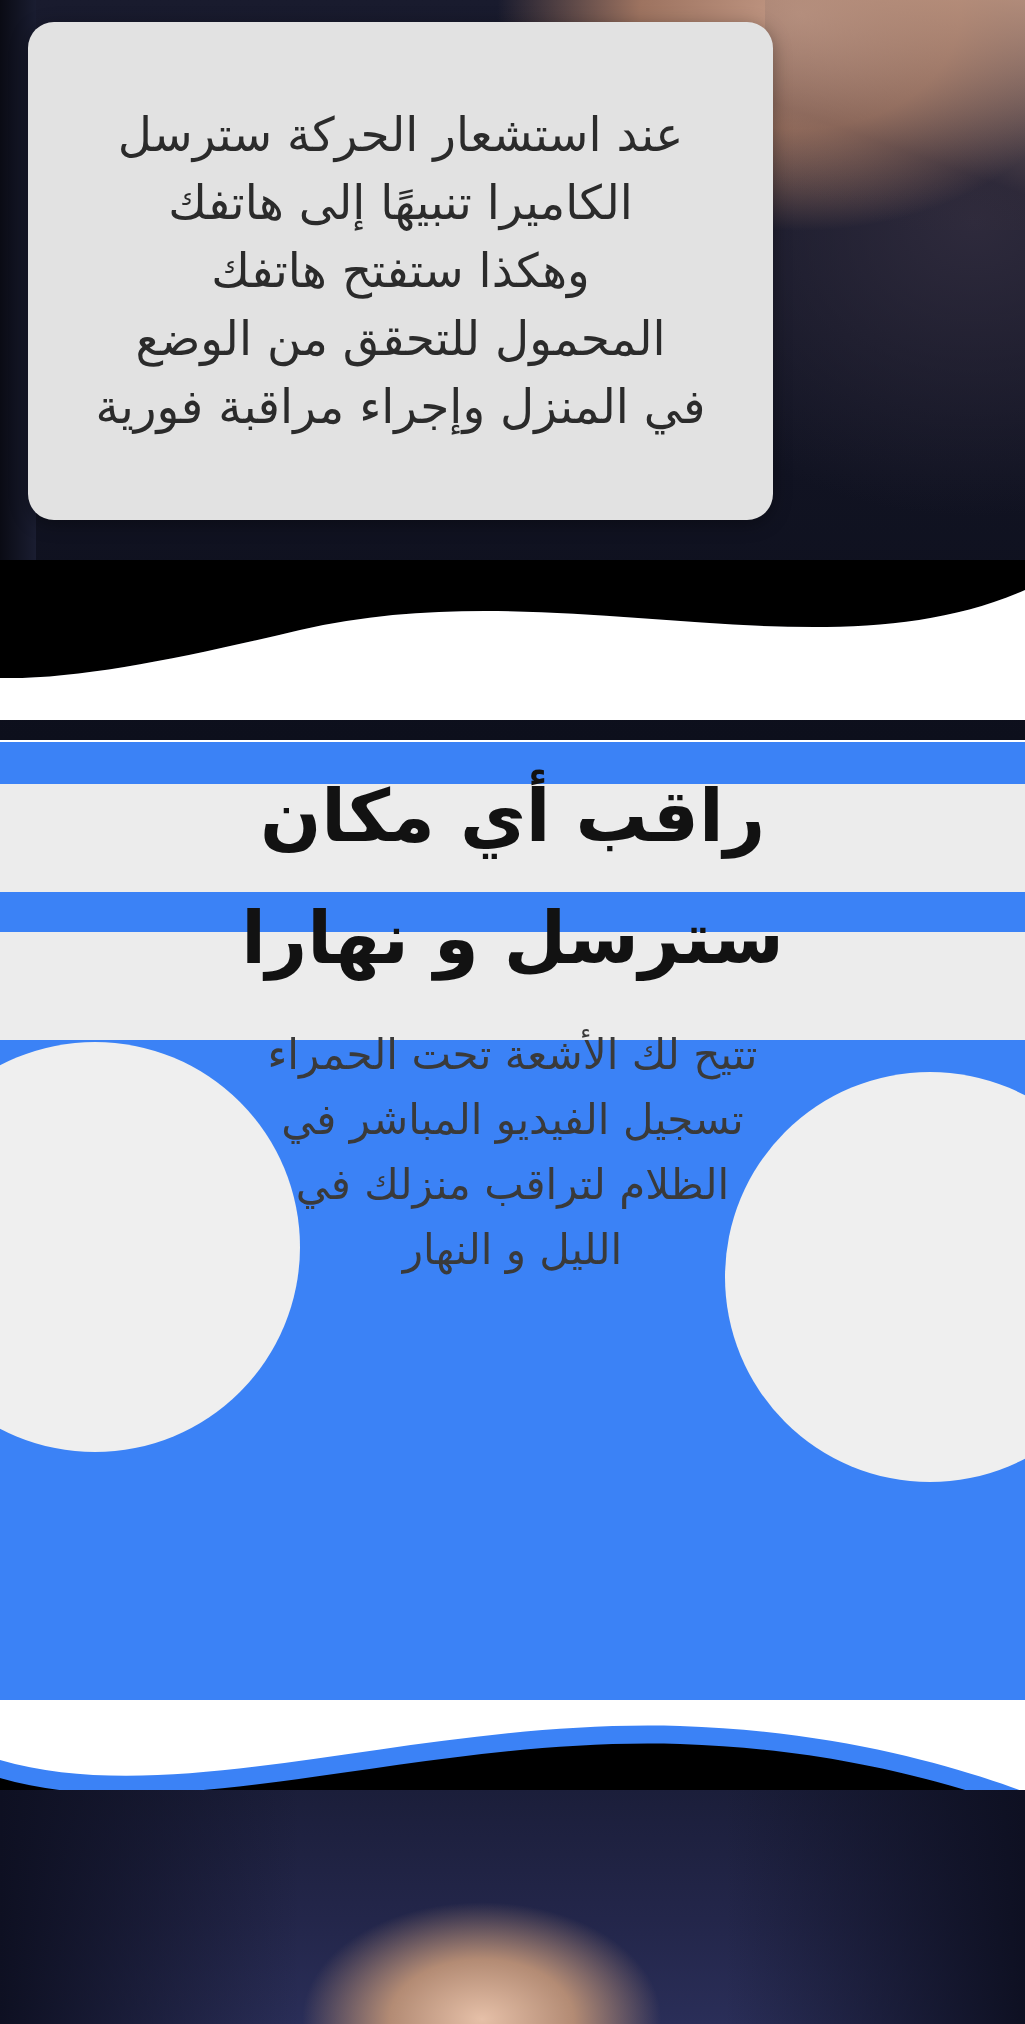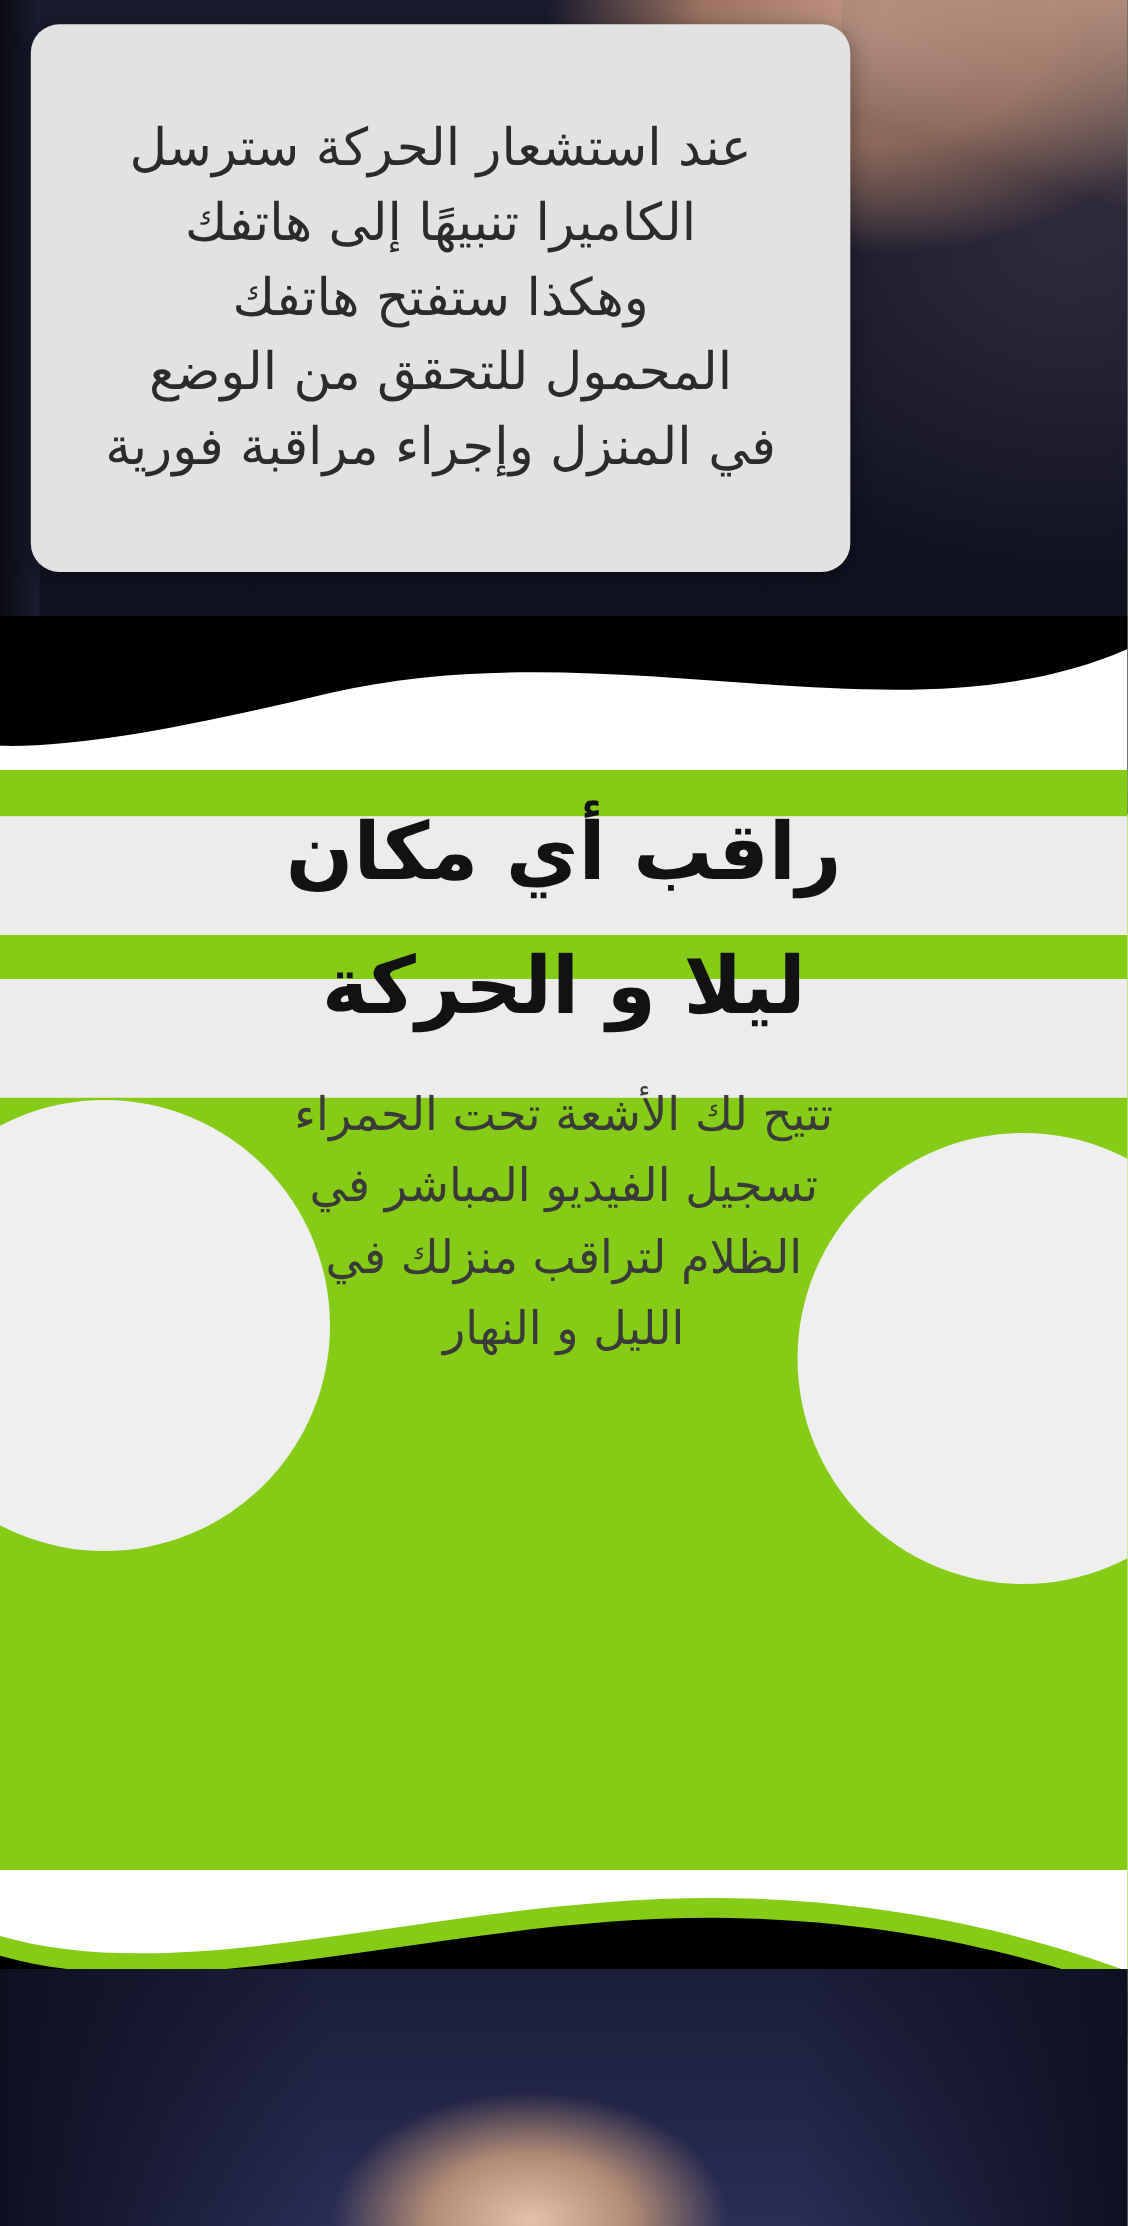--- a/index.html
+++ b/index.html
@@ -81,25 +81,25 @@
     left: 0;
     width: 1025px;
     height: 160px;
     overflow: hidden;
     pointer-events: none;
   }
 
   
   .section-mid {
     position: absolute;
-    top: 700px;
+    top: 742px;
     left: 0;
     width: 1025px;
     height: 1180px;
-    background: #84cc16;
+    background: #3b82f6;
     overflow: hidden;
   }
   .band {
     position: absolute;
     left: 0;
     width: 1025px;
     background: #ececec;
   }
   .band-1 { top: 42px;  height: 108px; }
   .band-2 { top: 190px; height: 108px; }
@@ -202,21 +202,21 @@
   </svg>
 </div>
 
 <div class="section-mid">
   <div class="band band-1"></div>
   <div class="band band-2"></div>
   <div class="blob blob-left"></div>
   <div class="blob blob-right"></div>
 
   <div class="headline headline-1">راقب أي مكان</div>
-  <div class="headline headline-2">ليلا و الحركة</div>
+  <div class="headline headline-2">سترسل و نهارا</div>
 
   <div class="body-text">تتيح لك الأشعة تحت الحمراء
 تسجيل الفيديو المباشر في
 الظلام لتراقب منزلك في
 الليل و النهار</div>
 </div>
 
 <div class="wave-bottom">
   <svg width="1025" height="150" viewBox="0 0 1025 150" preserveAspectRatio="none" aria-hidden="true">
     <path d="M0,150 L0,78 C180,130 420,36 680,44 C840,49 960,86 1025,110 L1025,150 Z" fill="#000000"></path>

